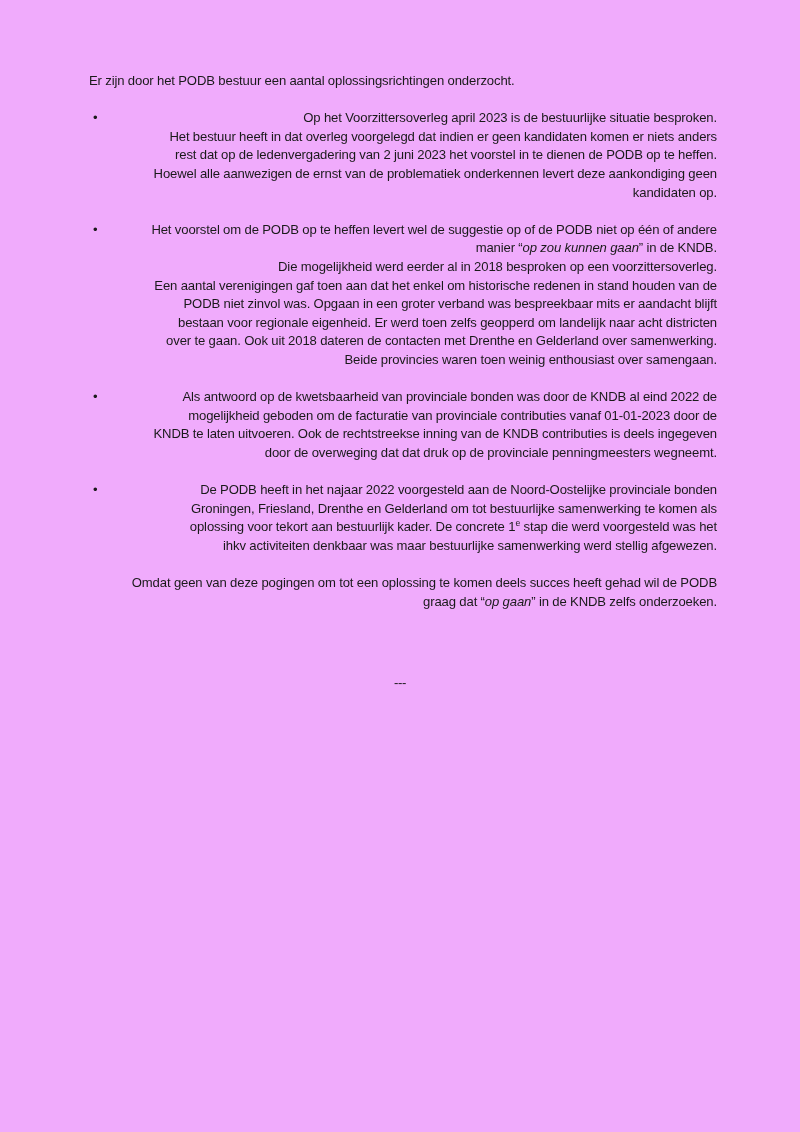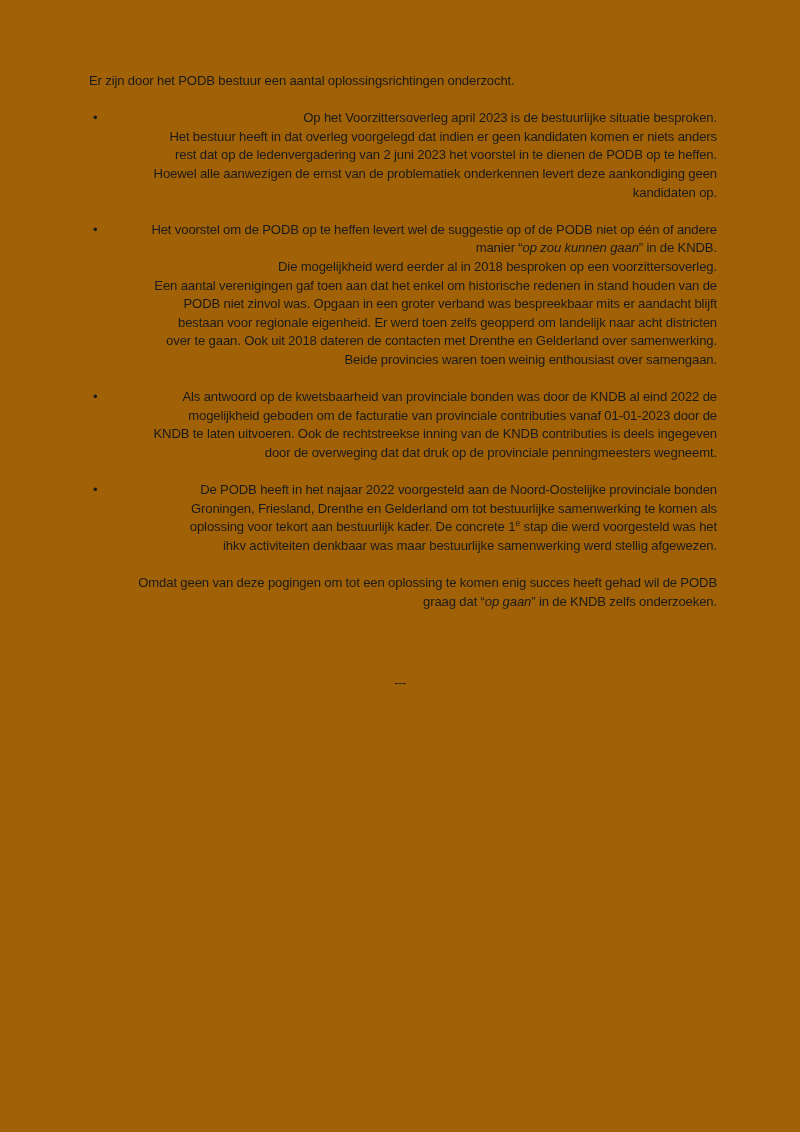--- a/index.html
+++ b/index.html
@@ -15,21 +15,21 @@
     color: #1a1a1a;
     -webkit-font-smoothing: antialiased;
   }
 
   .page {
     position: absolute;
     left: 0;
     top: 0;
     width: 800px;
     height: 1132px;
-    background: #a16207;
+    background: #f0abfc;
     overflow: hidden;
   }
 
   .content {
     position: absolute;
     left: 89px;
     top: 72px;
     width: 628px;
   }
 
@@ -163,20 +163,20 @@
           <span class="line">De PODB heeft in het najaar 2022 voorgesteld aan de Noord-Oostelijke provinciale bonden</span>
           <span class="line">Groningen, Friesland, Drenthe en Gelderland om tot bestuurlijke samenwerking te komen als</span>
           <span class="line"><span>oplossing voor tekort aan bestuurlijk kader. De concrete </span><span>1</span><sup>e</sup><span> stap die werd voorgesteld was het</span></span>
           <span class="line">ihkv activiteiten denkbaar was maar bestuurlijke samenwerking werd stellig afgewezen.</span>
         </span>
       </li>
 
     </ul>
 
     <p class="para closing">
-      <span class="line">Omdat geen van deze pogingen om tot een oplossing te komen enig succes heeft gehad wil de PODB</span>
+      <span class="line">Omdat geen van deze pogingen om tot een oplossing te komen deels succes heeft gehad wil de PODB</span>
       <span class="line"><span>graag dat “</span><em class="ital">op gaan</em><span>” in de KNDB zelfs onderzoeken.</span></span>
     </p>
 
   </div>
 
   <div class="separator">---</div>
 </div>
 
 </body></html>

